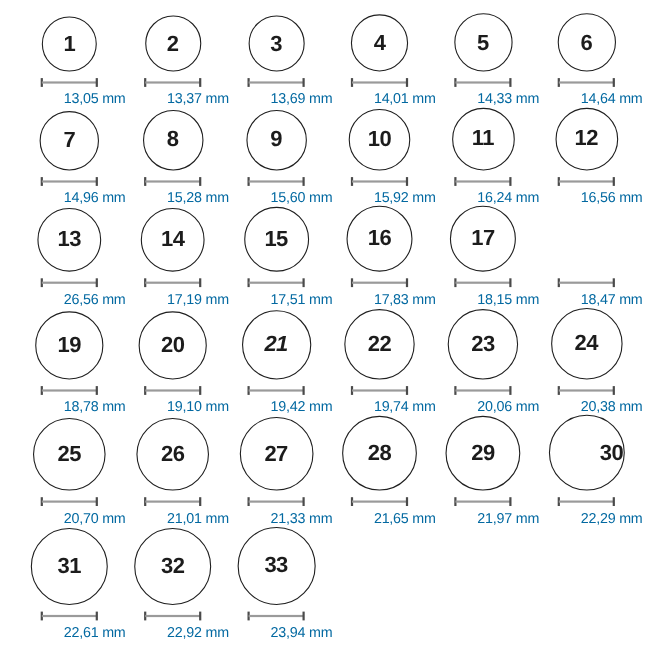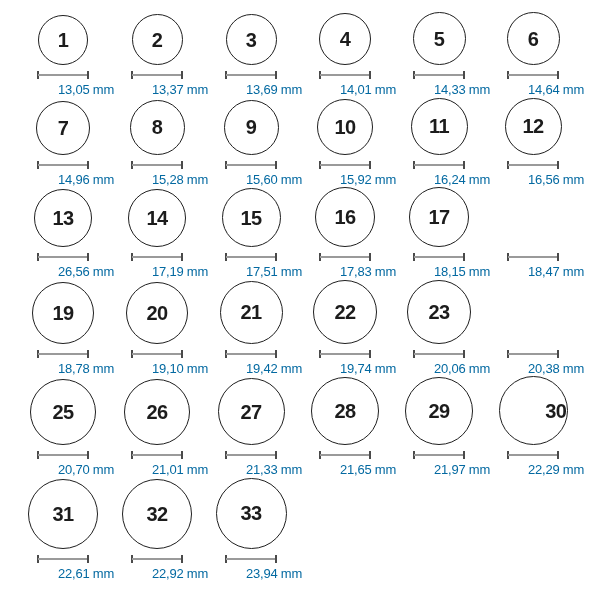--- a/index.html
+++ b/index.html
@@ -302,21 +302,21 @@
           <span class="ring-number">20</span>
         </div>
         <div class="dim-line">
           <span class="tick left"></span>
           <span class="rule"></span>
           <span class="tick right"></span>
         </div>
         <div class="diameter-label">19,10 mm</div>
       </div>
       <div class="ring-cell">
-        <div class="ring-circle" style="width: 63px; height: 63px;">
+        <div class="ring-circle" style="width: 63px; height: 63px; font-style: italic;">
           <span class="ring-number">21</span>
         </div>
         <div class="dim-line">
           <span class="tick left"></span>
           <span class="rule"></span>
           <span class="tick right"></span>
         </div>
         <div class="diameter-label">19,42 mm</div>
       </div>
       <div class="ring-cell">
@@ -335,20 +335,23 @@
           <span class="ring-number">23</span>
         </div>
         <div class="dim-line">
           <span class="tick left"></span>
           <span class="rule"></span>
           <span class="tick right"></span>
         </div>
         <div class="diameter-label">20,06 mm</div>
       </div>
       <div class="ring-cell">
+        <div class="ring-circle" style="width: 65px; height: 65px;">
+          <span class="ring-number">24</span>
+        </div>
         <div class="dim-line">
           <span class="tick left"></span>
           <span class="rule"></span>
           <span class="tick right"></span>
         </div>
         <div class="diameter-label">20,38 mm</div>
       </div>
     </div>
     <div class="chart-row">
       <div class="ring-cell">

